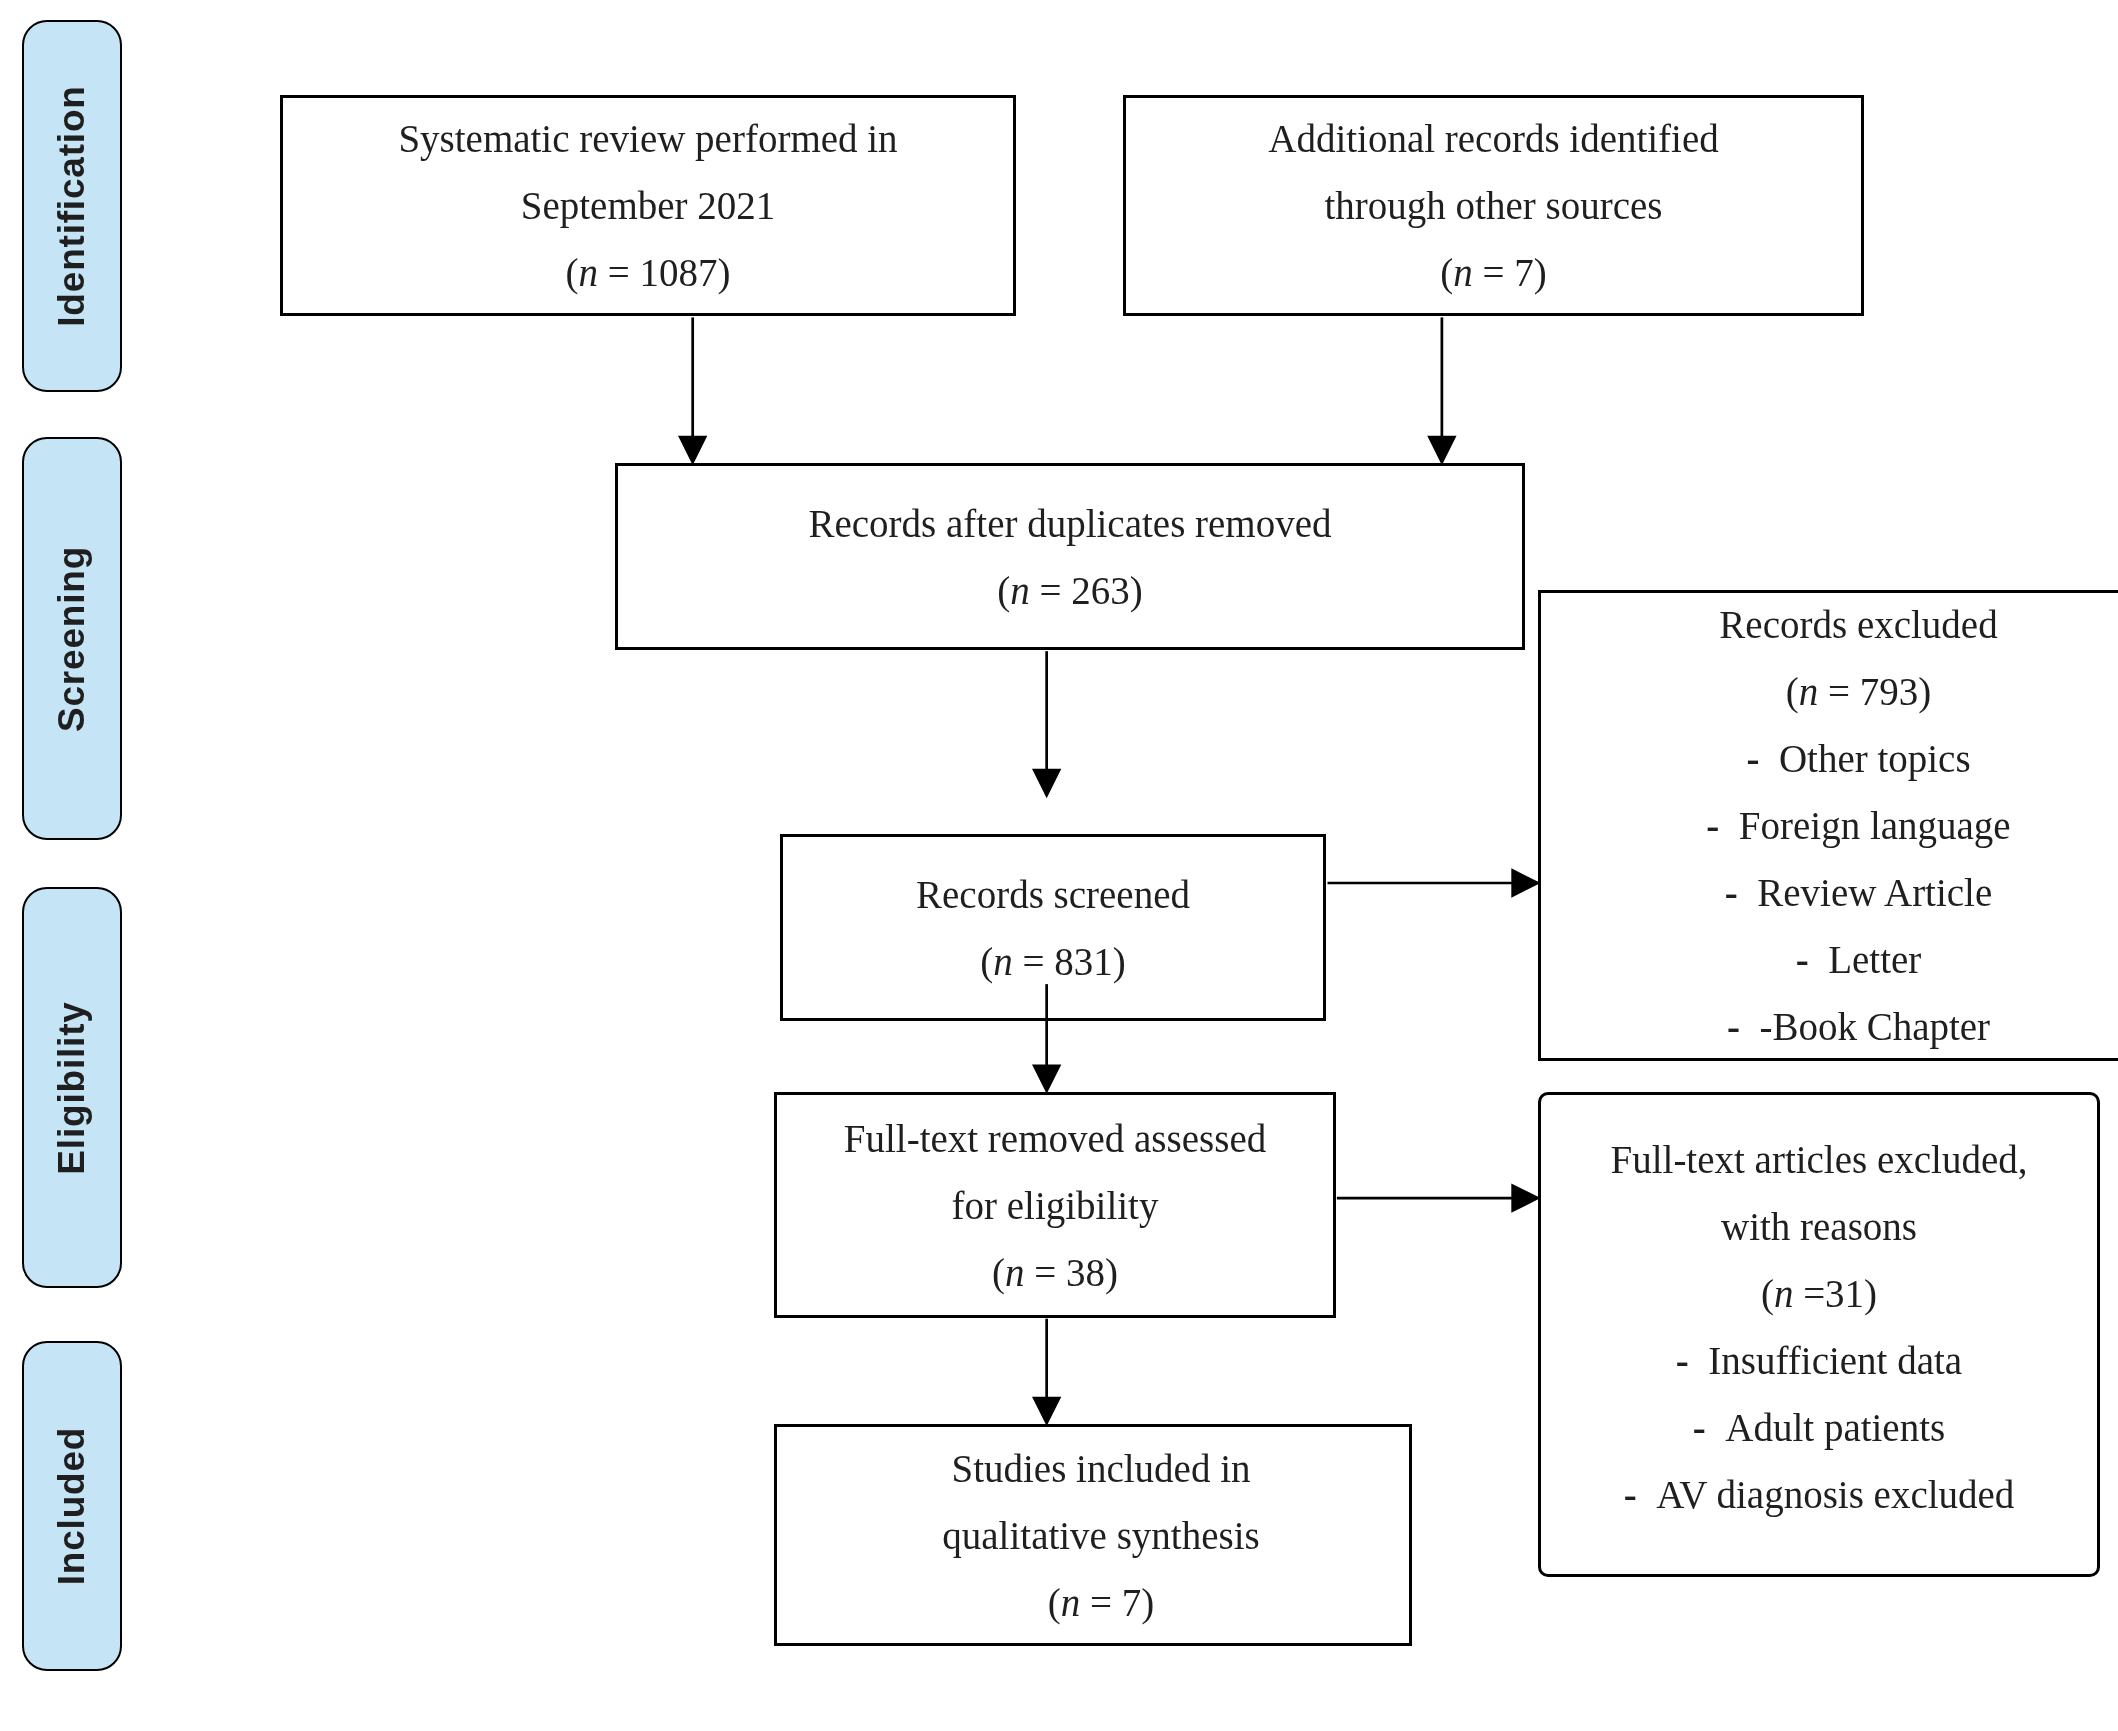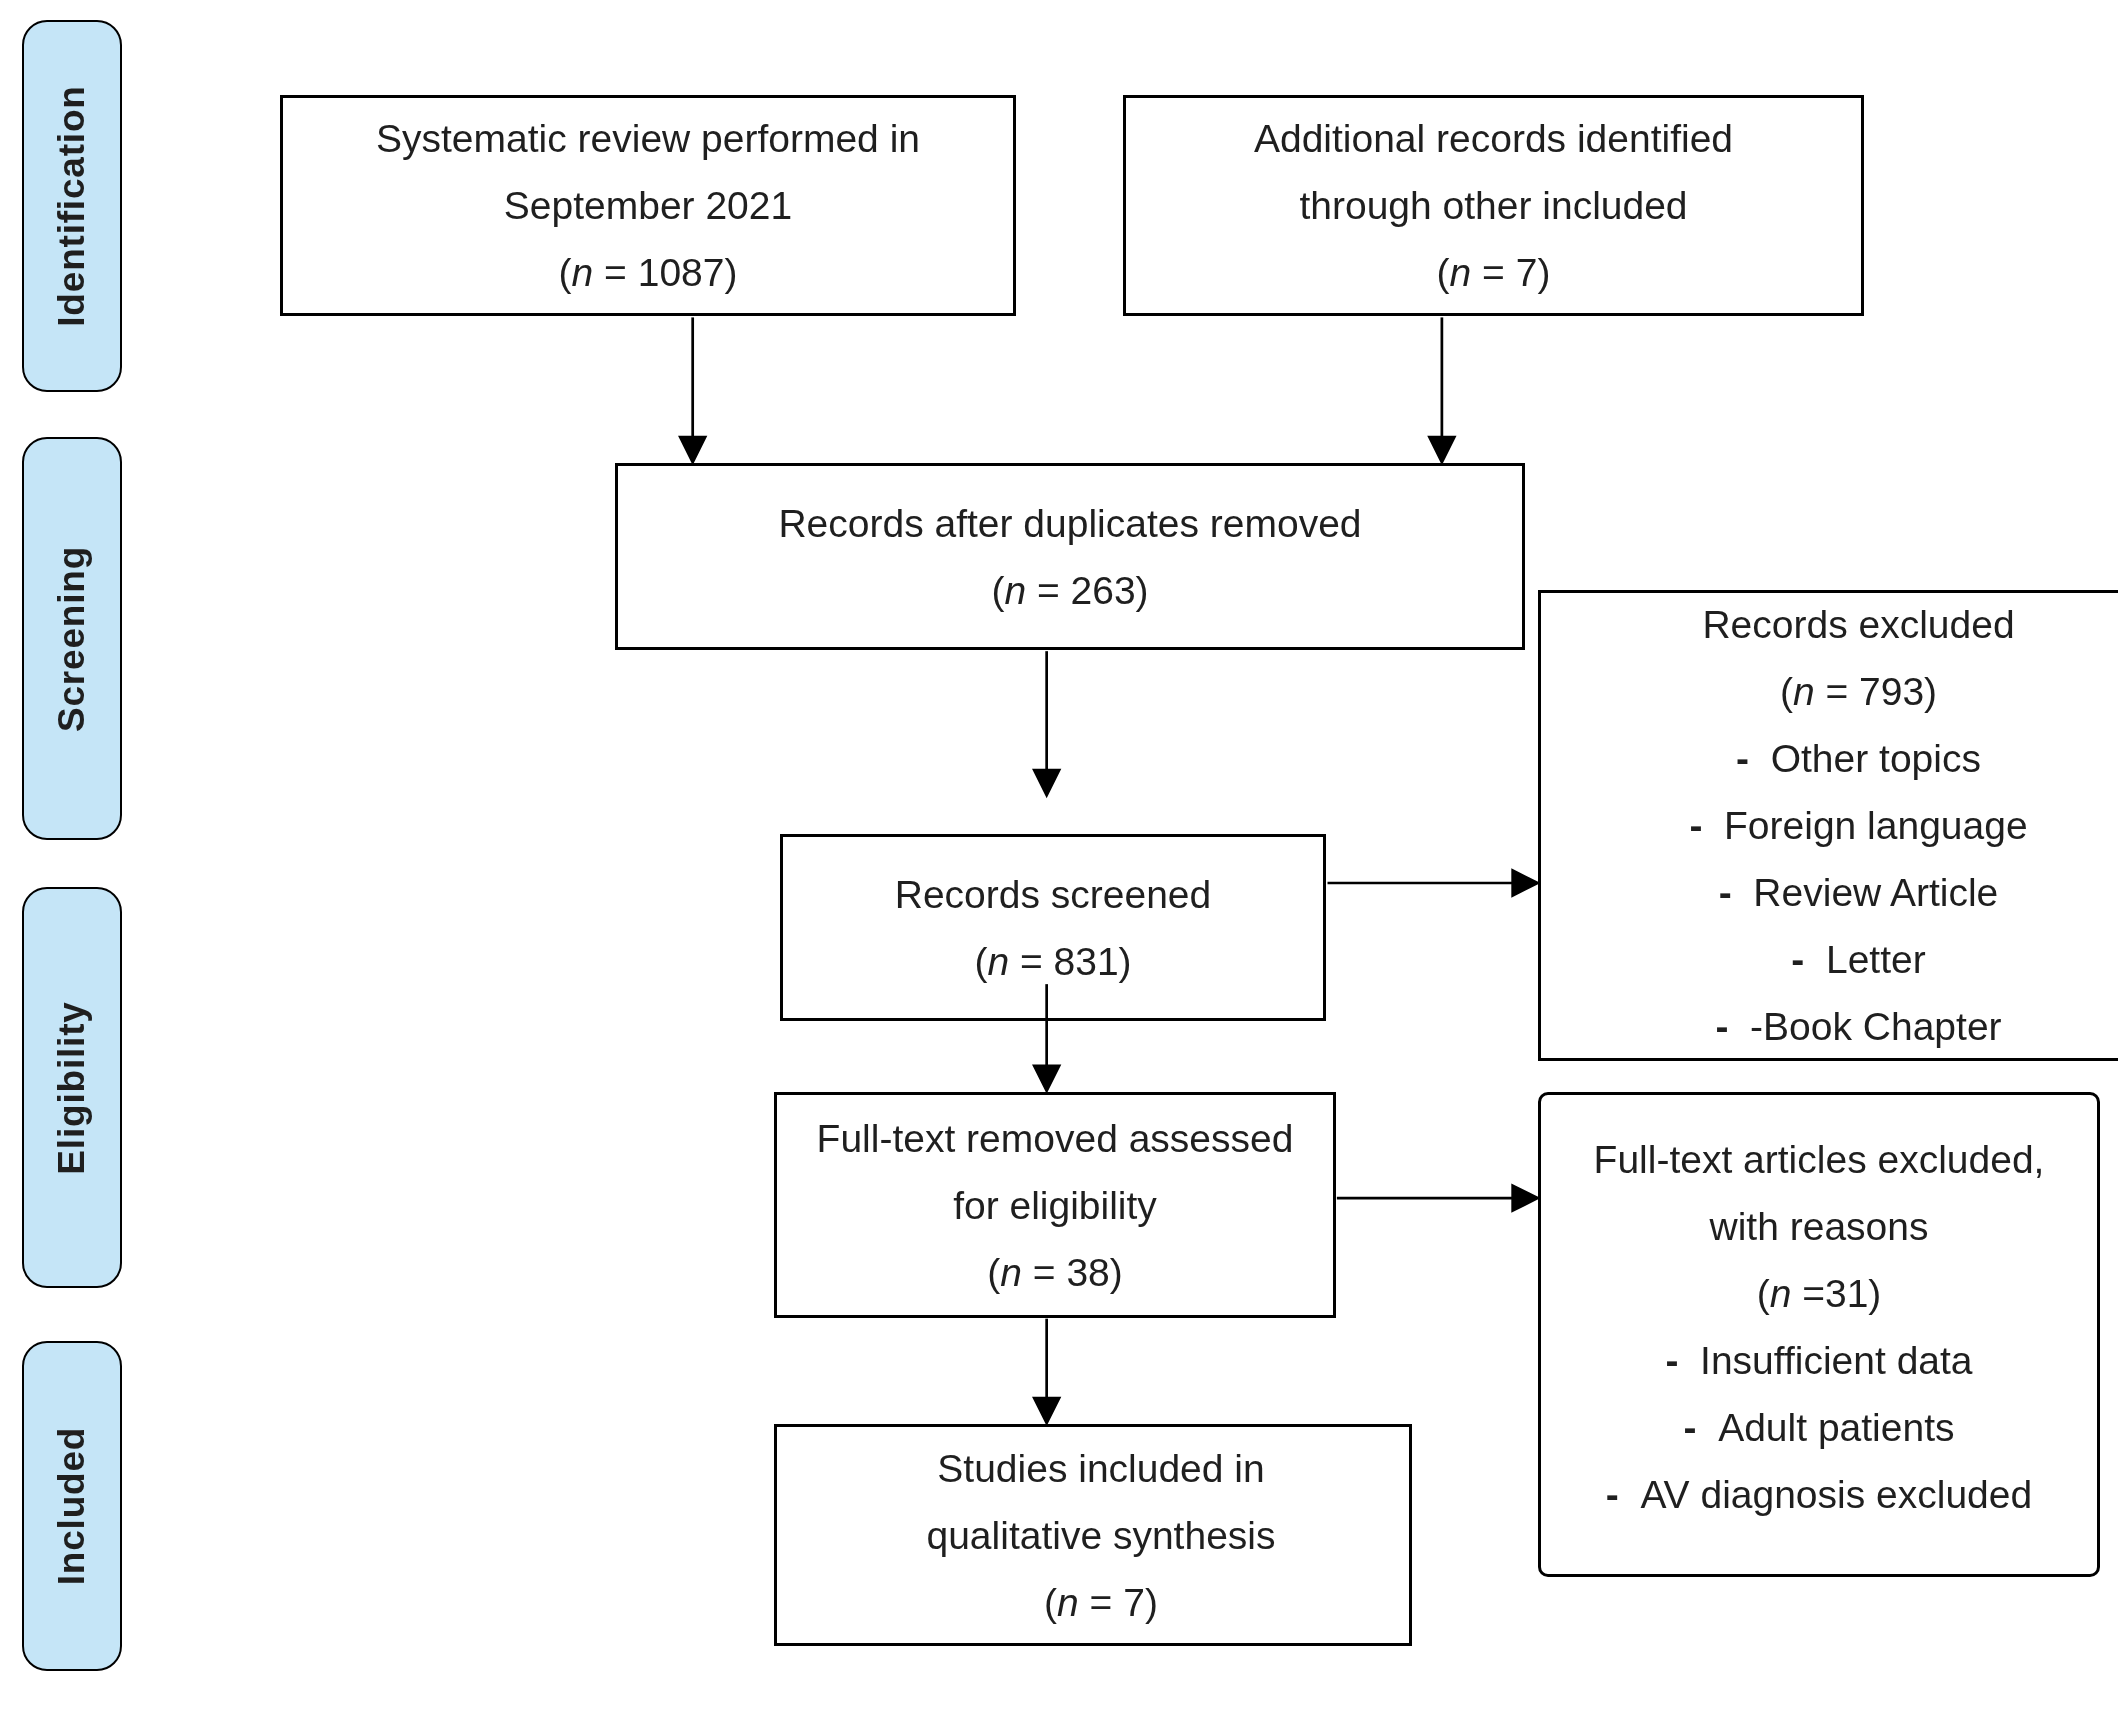--- a/index.html
+++ b/index.html
@@ -33,21 +33,21 @@
   .fbox{
     position:absolute;
     background:#fff;
     border:3.1px solid var(--box-border,#000);
     box-sizing:border-box;
     display:flex;flex-direction:column;
     justify-content:center;align-items:center;
     text-align:center;
     font-size:39px;line-height:67px;
   }
-  .fbox .tline{width:100%;}
+  .fbox .tline{width:100%;font-family:Liberation Serif, serif;}
   .fbox i{font-style:italic;}
   .fbox b.dash{font-weight:700;}
   .box-systematic-review{left:280px;top:95px;width:736px;height:221px;}
   .box-additional-records{left:1123px;top:95px;width:741px;height:221px;}
   .box-duplicates-removed{left:615px;top:463px;width:910px;height:187px;}
   .box-records-screened{left:780px;top:796px;width:546px;height:187px;margin-top:38px;}
   .box-records-excluded{left:1538px;top:590px;width:613px;height:471px;padding-left:28px;}
   .box-fulltext-assessed{left:774px;top:1092px;width:562px;height:226px;}
   .box-fulltext-excluded{left:1538px;top:1092px;width:562px;height:485px;justify-content:flex-start;padding-top:31px;border-radius:10px;}
   .box-studies-included{left:774px;top:1424px;width:638px;height:222px;padding-left:16px;}
@@ -72,21 +72,21 @@
     <span>Included</span>
   </div>
 
   <div class="fbox box-systematic-review">
       <div class="tline">Systematic review performed in</div>
       <div class="tline">September 2021</div>
       <div class="tline">(<i>n</i> = 1087)</div>
     </div>
   <div class="fbox box-additional-records">
       <div class="tline">Additional records identified</div>
-      <div class="tline">through other included</div>
+      <div class="tline">through other sources</div>
       <div class="tline">(<i>n</i> = 7)</div>
     </div>
   <div class="fbox box-duplicates-removed">
       <div class="tline">Records after duplicates removed</div>
       <div class="tline">(<i>n</i> = 263)</div>
     </div>
   <div class="fbox box-records-screened">
       <div class="tline">Records screened</div>
       <div class="tline">(<i>n</i> = 831)</div>
     </div>

